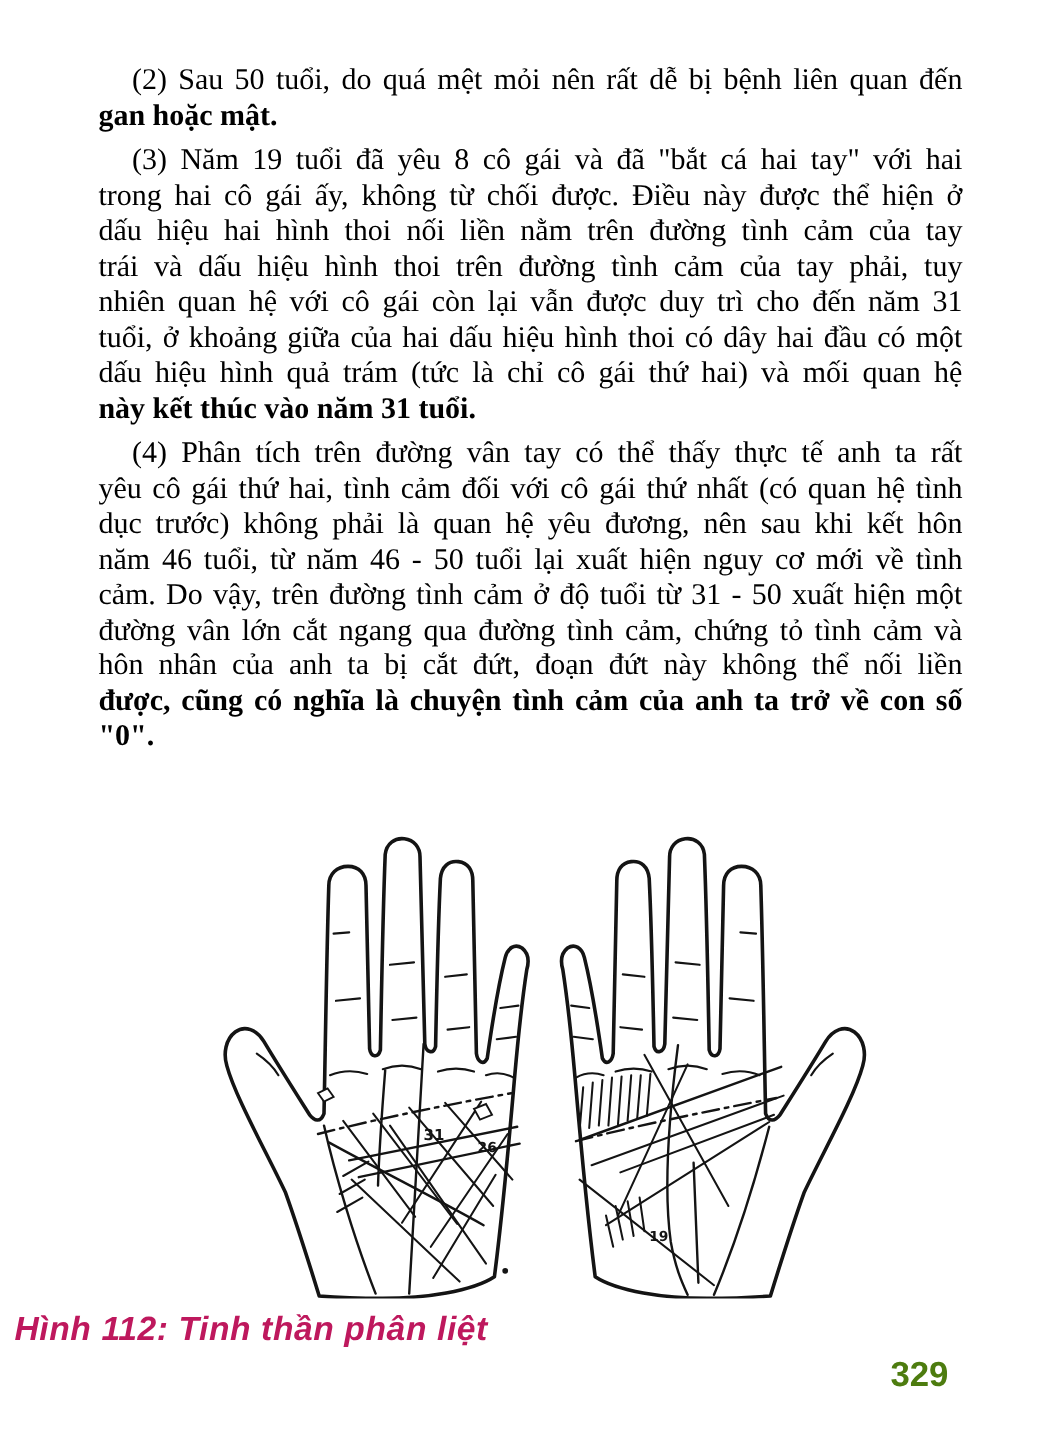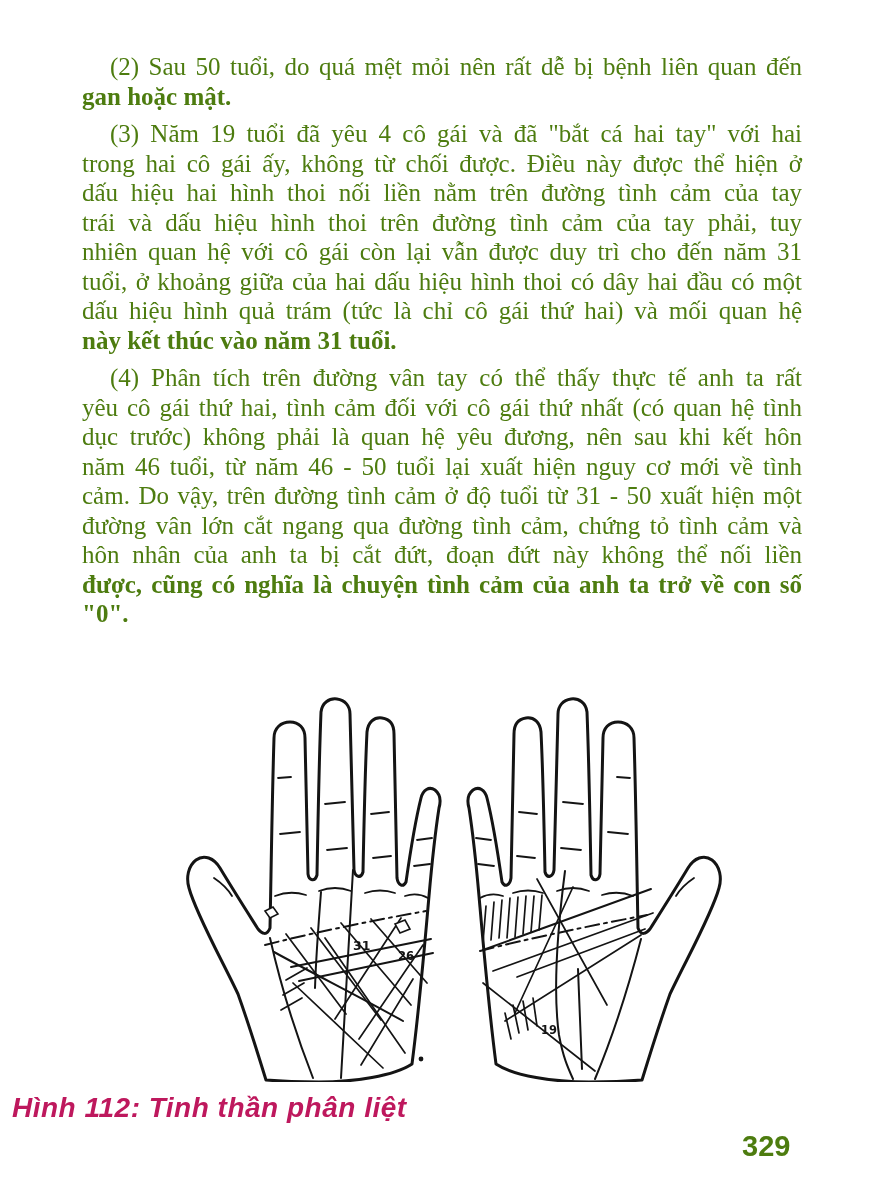--- a/index.html
+++ b/index.html
@@ -10,21 +10,21 @@
     overflow:hidden;
     font-family:"Liberation Serif", serif;
     color:#151515;
   }
   
   .body-text{
     position:absolute;
     left:82px;top:52px;width:720px;
     font-size:25px;
     line-height:29.5px;
-    color:#4d7c0f;
+    color:#000000;
   }
   .para{margin:0 0 8px 0;}
   .para .line{
     text-align:justify;
     text-align-last:justify;
     text-justify:inter-word;
     height:29.5px;
   }
   .para .line.first{text-indent:28px;}
   .para .line.last{text-align-last:left;font-weight:bold;}
@@ -64,21 +64,21 @@
 <body>
 
 <div class="page">
 
   <main class="body-text">
       <div class="para">
         <div class="line first">(2) Sau 50 tuổi, do quá mệt mỏi nên rất dễ bị bệnh liên quan đến</div>
         <div class="line last">gan hoặc mật.</div>
       </div>
       <div class="para">
-        <div class="line first">(3) Năm 19 tuổi đã yêu 4 cô gái và đã "bắt cá hai tay" với hai</div>
+        <div class="line first">(3) Năm 19 tuổi đã yêu 8 cô gái và đã "bắt cá hai tay" với hai</div>
         <div class="line">trong hai cô gái ấy, không từ chối được. Điều này được thể hiện ở</div>
         <div class="line">dấu hiệu hai hình thoi nối liền nằm trên đường tình cảm của tay</div>
         <div class="line">trái và dấu hiệu hình thoi trên đường tình cảm của tay phải, tuy</div>
         <div class="line">nhiên quan hệ với cô gái còn lại vẫn được duy trì cho đến năm 31</div>
         <div class="line">tuổi, ở khoảng giữa của hai dấu hiệu hình thoi có dây hai đầu có một</div>
         <div class="line">dấu hiệu hình quả trám (tức là chỉ cô gái thứ hai) và mối quan hệ</div>
         <div class="line last">này kết thúc vào năm 31 tuổi.</div>
       </div>
       <div class="para">
         <div class="line first">(4) Phân tích trên đường vân tay có thể thấy thực tế anh ta rất</div>

